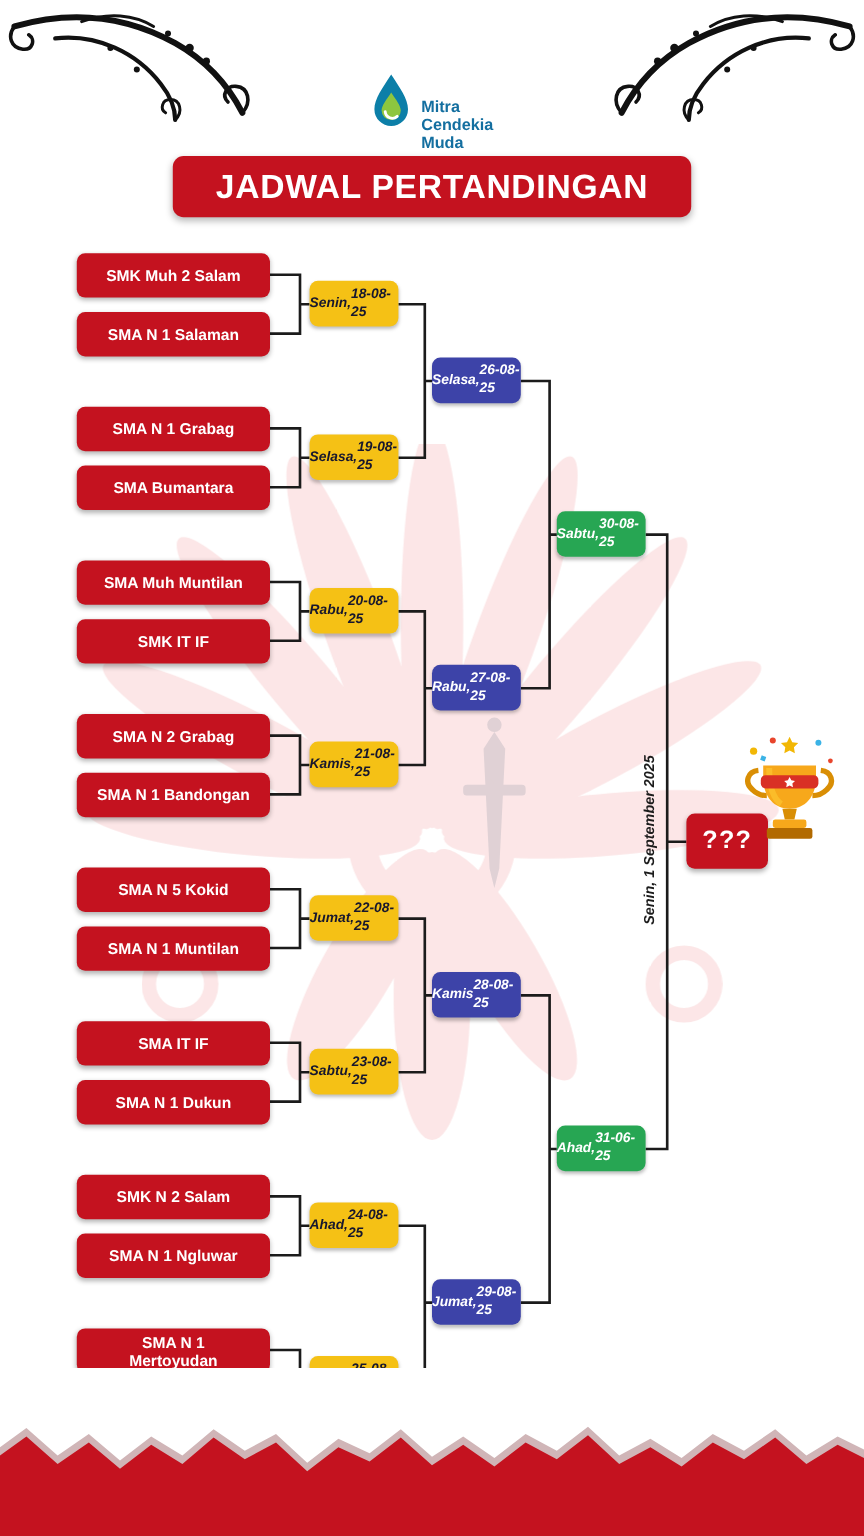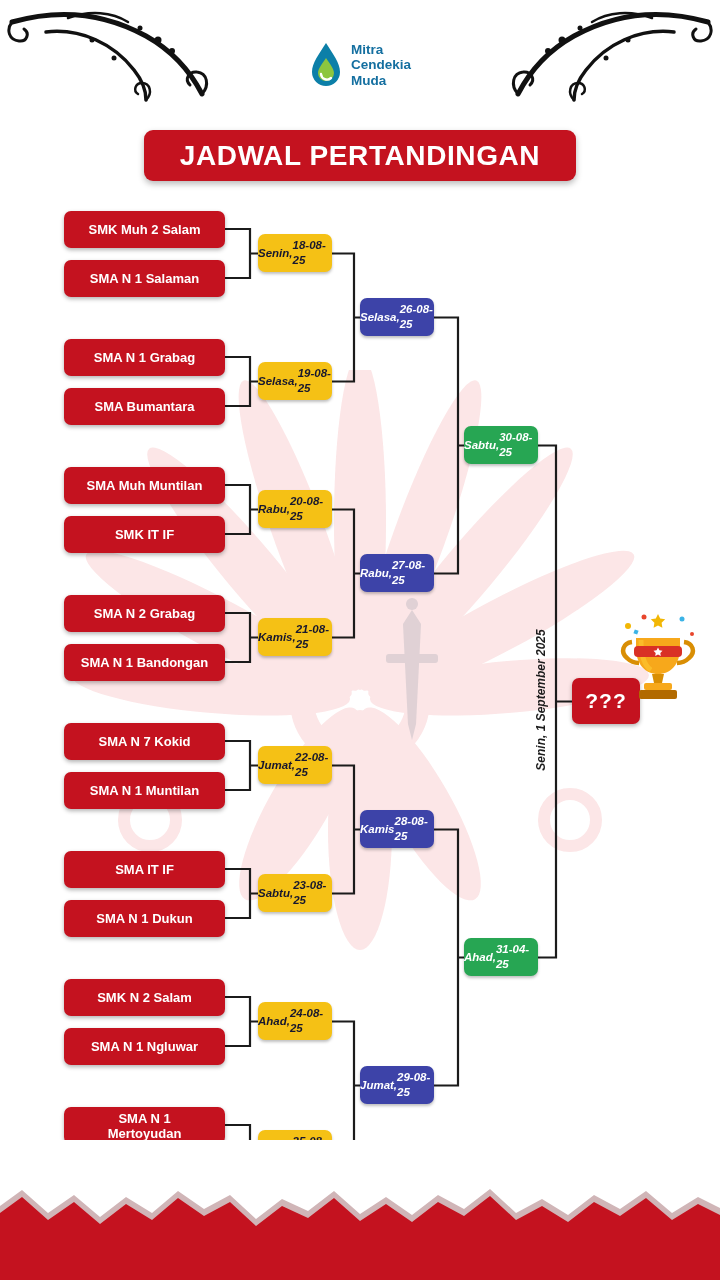--- a/index.html
+++ b/index.html
@@ -5,21 +5,21 @@
   :root{
     --red:#C4121F; --yellow:#F5C115; --blue:#3D43A8; --green:#27A653; --line:#1b1b1b;
   }
   *{box-sizing:border-box;}
   body{margin:0;background:#ffffff;font-family:"Liberation Sans",sans-serif;}
   .page{position:relative;width:720px;height:1280px;background:#fff;overflow:hidden;margin:0 auto;}
   .bg-svg{position:absolute;pointer-events:none;}
   .flourish-left{left:6px;top:6px;}
   .flourish-right{right:6px;top:6px;transform:scaleX(-1);}
   .logo{position:absolute;top:42px;left:0;right:0;display:flex;justify-content:center;align-items:center;gap:8px;}
-  .logo-text{color:#146FA0;font-weight:700;font-size:13.5px;line-height:1.12;}
+  .logo-text{color:#146FA0;font-weight:700;font-size:13.5px;line-height:1.12;margin-top:39px;}
   .title-banner{position:absolute;left:144px;top:130px;width:432px;height:51px;background:var(--red);
     border-radius:9px;display:flex;align-items:center;justify-content:center;color:#fff;font-weight:800;
     font-size:28px;letter-spacing:.6px;box-shadow:0 3px 6px rgba(0,0,0,.28);}
   .team-box{position:absolute;left:64px;width:161px;height:37px;background:var(--red);color:#fff;
     border-radius:7px;display:flex;align-items:center;justify-content:center;font-size:13px;font-weight:600;
     box-shadow:0 2px 4px rgba(0,0,0,.3);text-align:center;padding:0 16px;}
   .date-label{position:absolute;width:74px;height:38px;border-radius:7px;display:flex;
     align-items:center;justify-content:center;font-style:italic;font-size:11.5px;font-weight:600;line-height:1.3;
     box-shadow:0 2px 3px rgba(0,0,0,.25);}
   .r1{left:258px;background:var(--yellow);color:#17172e;}
@@ -153,21 +153,21 @@
     <span>20-08-25</span>
   </div>
 
   <div class="team-box" style="top:595px">SMA N 2 Grabag</div>
   <div class="team-box" style="top:644px">SMA N 1 Bandongan</div>
   <div class="date-label r1" style="top:618px">
     <span>Kamis,</span>
     <span>21-08-25</span>
   </div>
 
-  <div class="team-box" style="top:723px">SMA N 7 Kokid</div>
+  <div class="team-box" style="top:723px">SMA N 5 Kokid</div>
   <div class="team-box" style="top:772px">SMA N 1 Muntilan</div>
   <div class="date-label r1" style="top:746px">
     <span>Jumat,</span>
     <span>22-08-25</span>
   </div>
 
   <div class="team-box" style="top:851px">SMA IT IF</div>
   <div class="team-box" style="top:900px">SMA N 1 Dukun</div>
   <div class="date-label r1" style="top:874px">
     <span>Sabtu,</span>
@@ -204,21 +204,21 @@
     <span>Jumat,</span>
     <span>29-08-25</span>
   </div>
 
   <div class="date-label r3" style="top:426px">
     <span>Sabtu,</span>
     <span>30-08-25</span>
   </div>
   <div class="date-label r3" style="top:938px">
     <span>Ahad,</span>
-    <span>31-04-25</span>
+    <span>31-06-25</span>
   </div>
 
   <div class="final-date">Senin, 1 September 2025</div>
   <div class="final-box">???</div>
 
   <svg class="trophy" width="84" height="110" viewBox="0 0 84 110">
     <circle cx="12" cy="16" r="3" fill="#F2B705"></circle>
     <circle cx="28" cy="7" r="2.5" fill="#E8452C"></circle>
     <circle cx="66" cy="9" r="2.5" fill="#3BB3E6"></circle>
     <circle cx="76" cy="24" r="2" fill="#E8452C"></circle>

